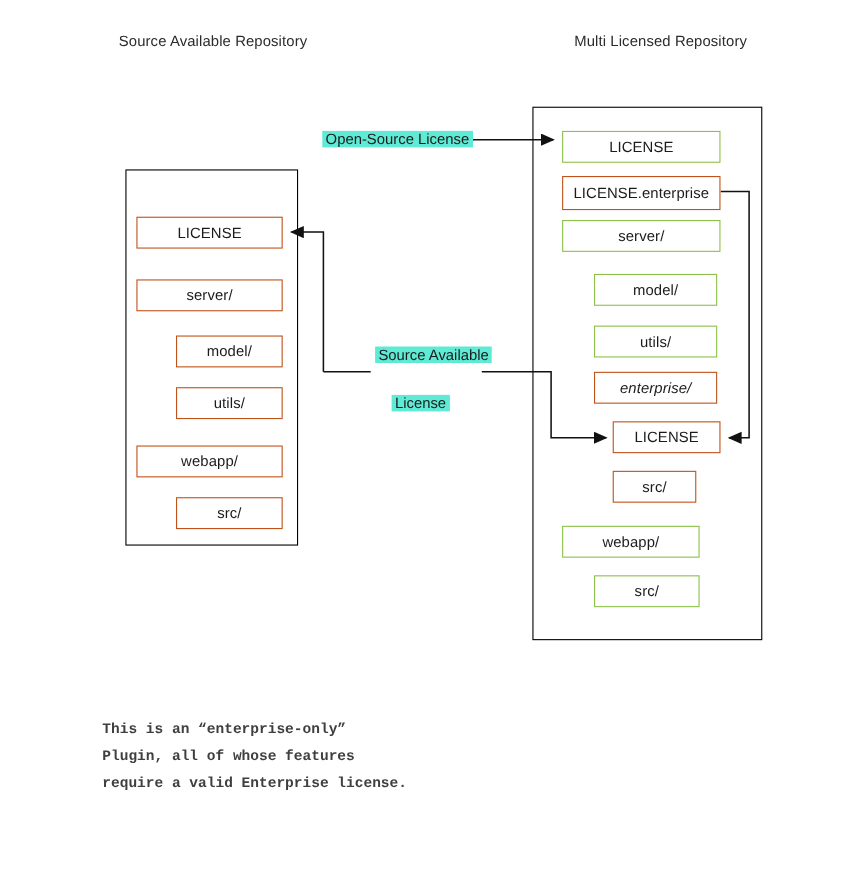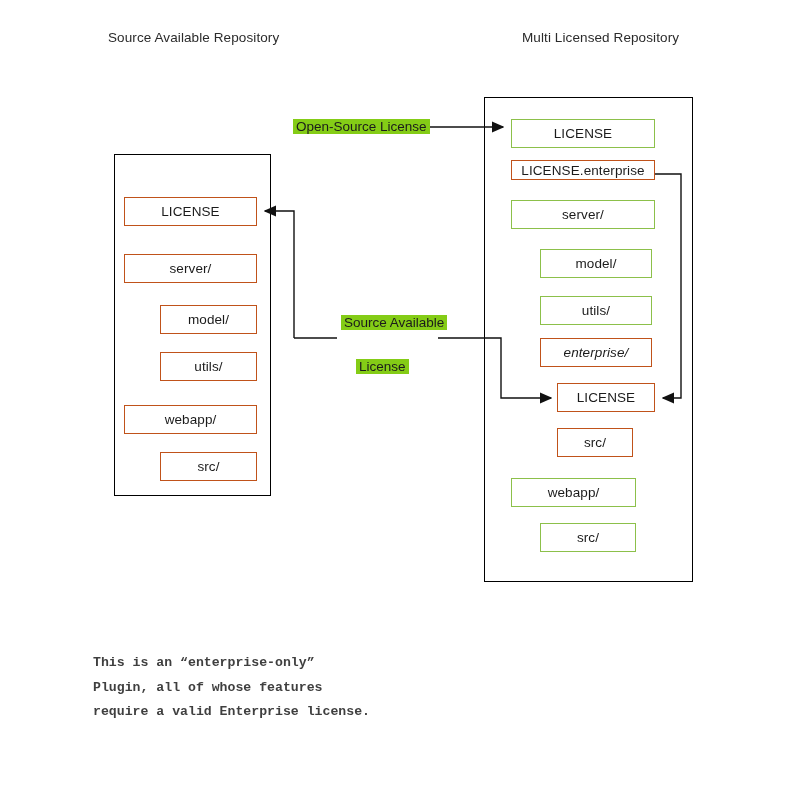--- a/index.html
+++ b/index.html
@@ -48,21 +48,21 @@
     white-space: nowrap;
   }
   .node.orange { border: 1.6px solid #C0521A; }
   .node.green  { border: 1.6px solid #8CC04A; }
 
   .edge-label {
     position: absolute;
     font-size: 13.5px;
     color: #1b1b1b;
     white-space: nowrap;
-    background: #84cc16;
+    background: #5eead4;
     padding: 0 3px;
   }
   .note {
     position: absolute;
     font-family: "Liberation Mono", monospace;
     font-size: 13.2px;
     line-height: 24.5px;
     color: #3f3f3f;
     white-space: pre;
   }
@@ -111,21 +111,21 @@
   <div class="edge-label" style="left:356px; top:359px;">License</div>
 
   <div class="node orange" style="left:124px; top:197px; width:133px; height:29px;">LICENSE</div>
   <div class="node orange" style="left:124px; top:254px; width:133px; height:29px;">server/</div>
   <div class="node orange" style="left:160px; top:305px; width:97px; height:29px;">model/</div>
   <div class="node orange" style="left:160px; top:352px; width:97px; height:29px;">utils/</div>
   <div class="node orange" style="left:124px; top:405px; width:133px; height:29px;">webapp/</div>
   <div class="node orange" style="left:160px; top:452px; width:97px; height:29px;">src/</div>
 
   <div class="node green" style="left:511px; top:119px; width:144px; height:29px;">LICENSE</div>
-  <div class="node orange" style="left:511px; top:160px; width:144px; height:20px;">LICENSE.enterprise</div>
+  <div class="node orange" style="left:511px; top:160px; width:144px; height:31px;">LICENSE.enterprise</div>
   <div class="node green" style="left:511px; top:200px; width:144px; height:29px;">server/</div>
   <div class="node green" style="left:540px; top:249px; width:112px; height:29px;">model/</div>
   <div class="node green" style="left:540px; top:296px; width:112px; height:29px;">utils/</div>
   <div class="node orange" style="left:540px; top:338px; width:112px; height:29px;font-style:italic;">enterprise/</div>
   <div class="node orange" style="left:557px; top:383px; width:98px; height:29px;">LICENSE</div>
   <div class="node orange" style="left:557px; top:428px; width:76px; height:29px;">src/</div>
   <div class="node green" style="left:511px; top:478px; width:125px; height:29px;">webapp/</div>
   <div class="node green" style="left:540px; top:523px; width:96px; height:29px;">src/</div>
 
   <div class="note" style="left:93px; top:651px;font-weight:bold;">This is an “enterprise-only”

